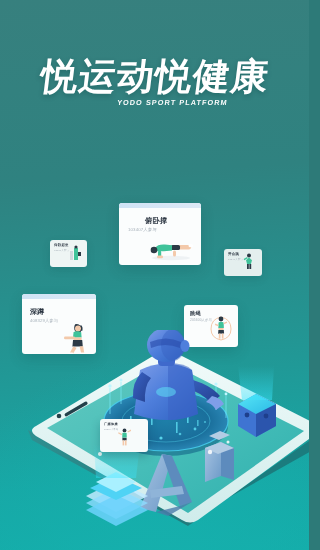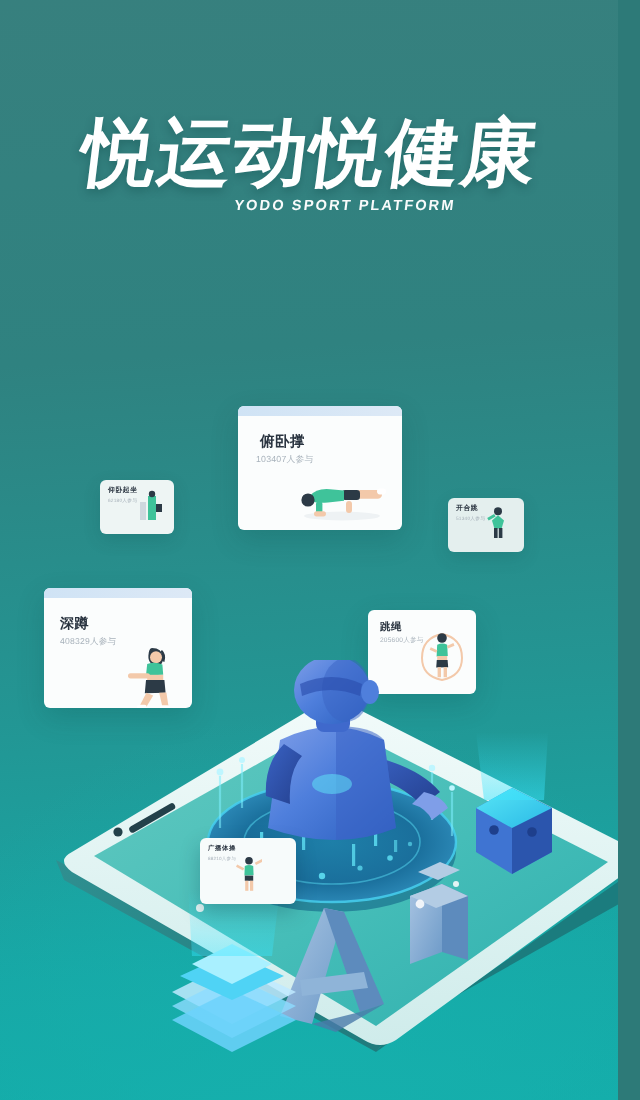--- a/index.html
+++ b/index.html
@@ -56,21 +56,21 @@
   .c-title {
     position:absolute; font-weight:bold; color:#2a3440;
     letter-spacing:.3px;
   }
   .c-sub {
     position:absolute; color:#a8b2bb; letter-spacing:.1px;
   }
 
   
   #card-pushup { left:119px; top:203px; width:82px; height:62px; }
-  #card-pushup .c-title { left:11px; top:8px; font-size:7.2px; }
+  #card-pushup .c-title { left:26px; top:8px; font-size:7.2px; }
   #card-pushup .c-sub   { left:9px; top:19px; font-size:4.4px; }
 
   
   #card-squat { left:22px; top:294px; width:74px; height:60px; }
   #card-squat .c-title { left:8px; top:8px; font-size:7px; }
   #card-squat .c-sub   { left:8px; top:19px; font-size:4.3px; }
 
   
   #card-rope { left:184px; top:305px; width:54px; height:42px; }
   #card-rope .c-title { left:6px; top:5px; font-size:5.2px; }

